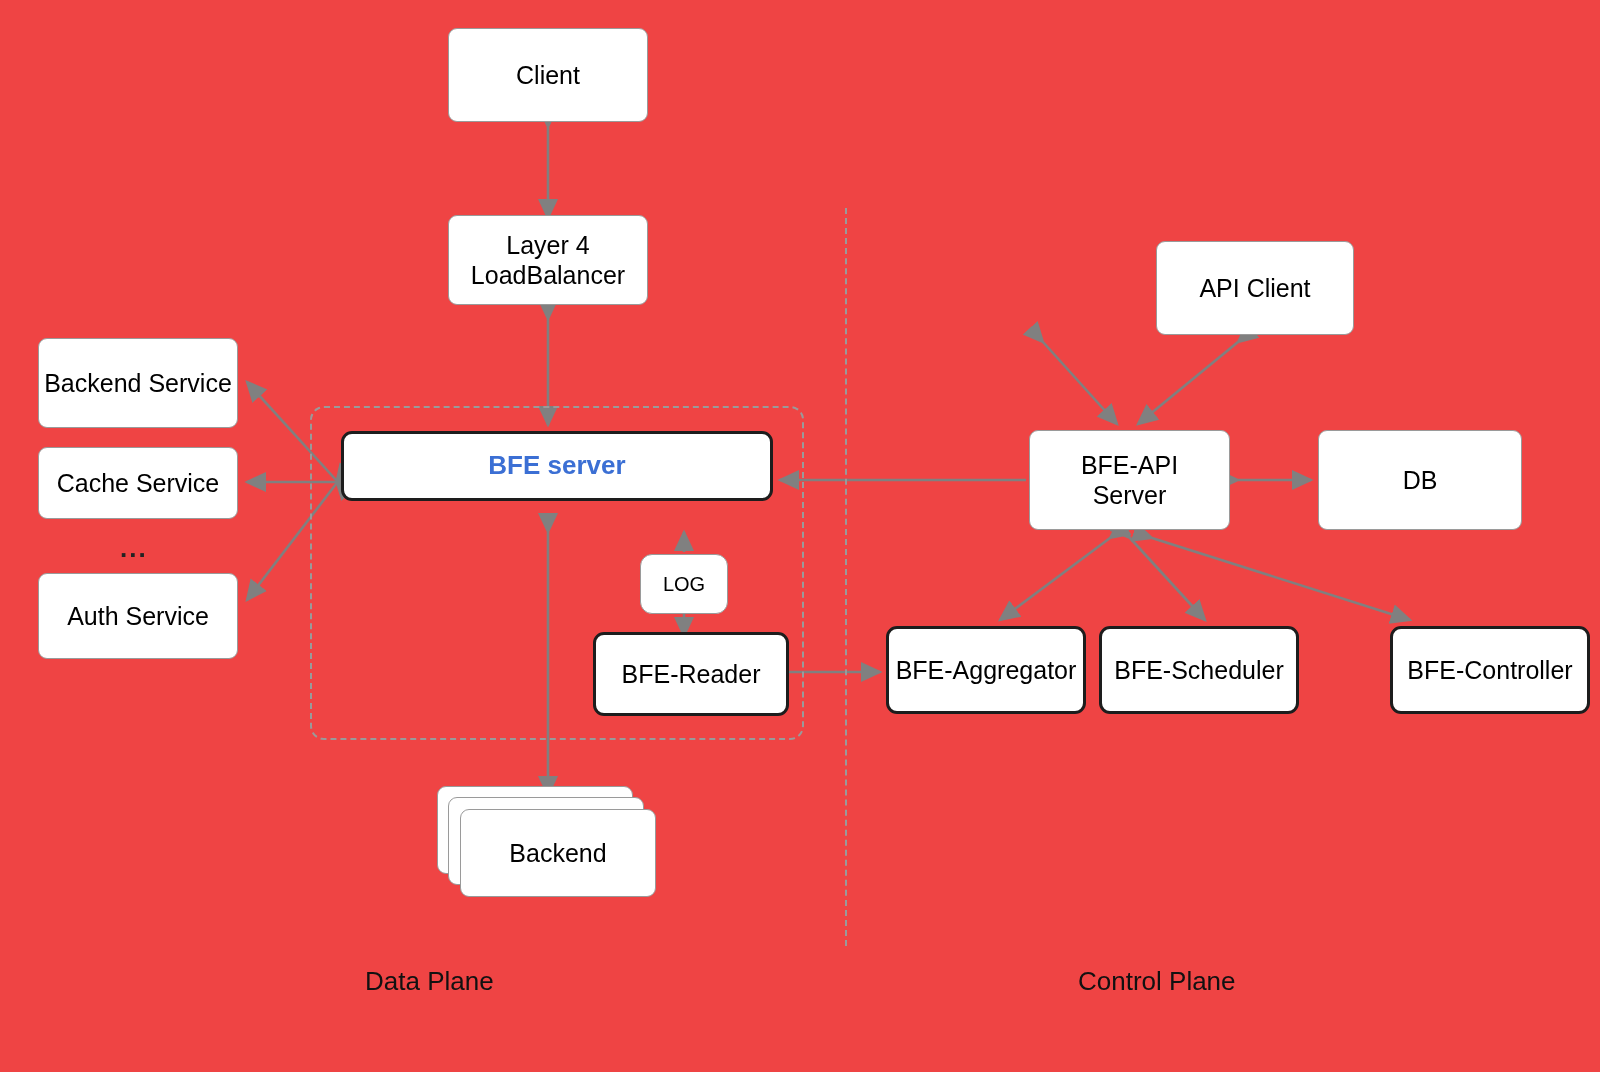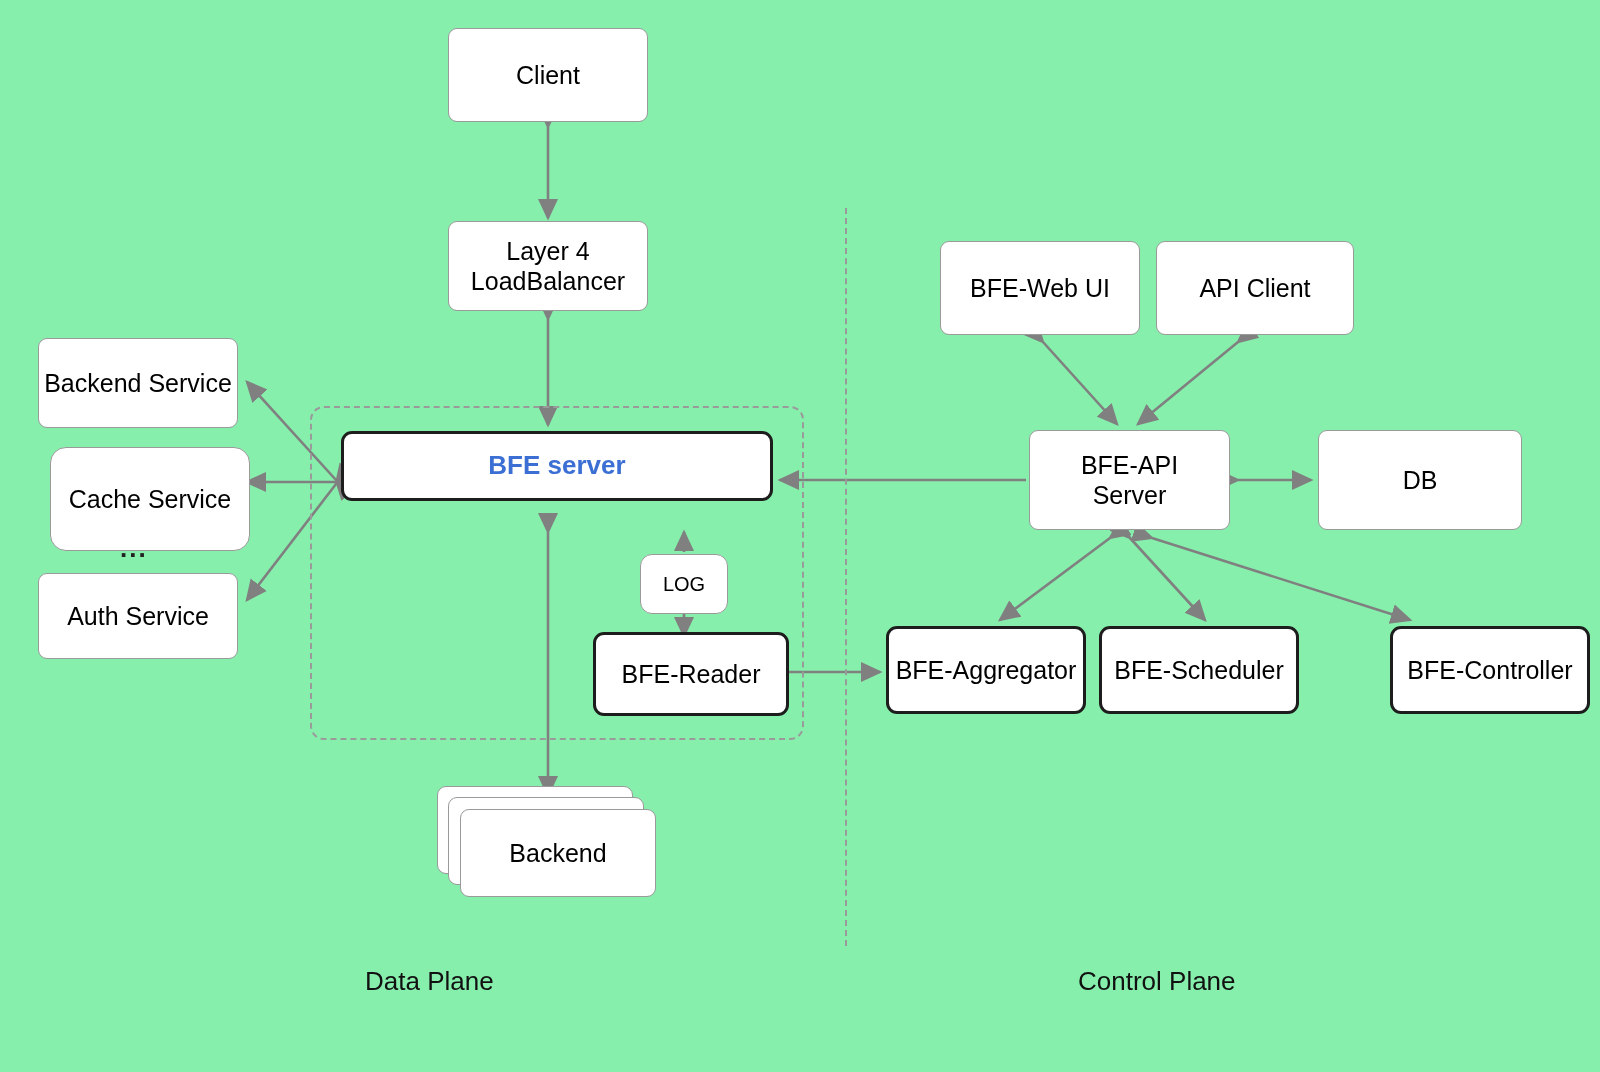--- a/index.html
+++ b/index.html
@@ -2,21 +2,21 @@
 <html><head>
 <meta charset="utf-8">
 <title>BFE Architecture Diagram</title>
 <style>
   html,body{margin:0;padding:0;background:#ffffff;}
   body{
     font-family:"Liberation Sans","DejaVu Sans",sans-serif;
     width:1600px;height:1072px;position:relative;overflow:hidden;
     -webkit-font-smoothing:antialiased;
   }
-  #stage{position:relative;width:1600px;height:1072px;background:#86efac;}
+  #stage{position:relative;width:1600px;height:1072px;background:#ef4444;}
 
   
   #edges{position:absolute;left:0;top:0;width:1600px;height:1072px;}
 
   
   .node{
     position:absolute;
     box-sizing:border-box;
     background:#ffffff;
     display:flex;align-items:center;justify-content:center;
@@ -150,62 +150,59 @@
   </svg>
 
   <div class="dashed-group" id="bfe-group" style="left:310px;top:406px;width:494px;height:334px;"></div>
 
   <div class="plane-divider" style="left:845px;top:208px;height:738px;"></div>
 
   <div class="node thin" id="client" style="left:448px;top:28px;width:200px;height:94px;">
     <span class="lbl">Client</span>
   </div>
 
-  <div class="node thin" id="load-balancer" style="left:448px;top:221px;width:200px;height:90px;">
+  <div class="node thin" id="load-balancer" style="left:448px;top:215px;width:200px;height:90px;">
     <span class="lbl">Layer 4
 LoadBalancer</span>
   </div>
 
   <div class="node thick" id="bfe-server" style="left:341px;top:431px;width:432px;height:70px;">
     <span class="lbl">BFE server</span>
   </div>
 
   <div class="node square" id="log-box" style="left:640px;top:554px;width:88px;height:60px;">
     <span class="lbl">LOG</span>
   </div>
 
   <div class="node thick" id="bfe-reader" style="left:593px;top:632px;width:196px;height:84px;">
     <span class="lbl">BFE-Reader</span>
   </div>
 
   <div class="node thin" id="crypto-service" style="left:38px;top:338px;width:200px;height:90px;">
     <span class="lbl">Backend Service</span>
   </div>
 
-  <div class="node thin" id="cache-service" style="left:50px;top:447px;width:200px;height:104px;border-radius:16px;">
+  <div class="node thin" id="cache-service" style="left:38px;top:447px;width:200px;height:72px;">
     <span class="lbl">Cache Service</span>
   </div>
 
   <div id="ellipsis" style="left:120px;top:533px;">...</div>
 
   <div class="node thin" id="auth-service" style="left:38px;top:573px;width:200px;height:86px;">
     <span class="lbl">Auth Service</span>
   </div>
 
   <div id="backend-stack" style="left:437px;top:786px;width:222px;height:114px;">
     <div class="sheet s1"></div>
     <div class="sheet s2"></div>
     <div class="sheet s3">
       <span class="lbl">Backend</span>
     </div>
   </div>
 
-  <div class="node thin" id="bfe-web-ui" style="left:940px;top:241px;width:200px;height:94px;">
-    <span class="lbl">BFE-Web UI</span>
-  </div>
 
   <div class="node thin" id="api-client" style="left:1156px;top:241px;width:198px;height:94px;">
     <span class="lbl">API Client</span>
   </div>
 
   <div class="node thin" id="bfe-api-server" style="left:1029px;top:430px;width:201px;height:100px;">
     <span class="lbl">BFE-API
 Server</span>
   </div>
 

